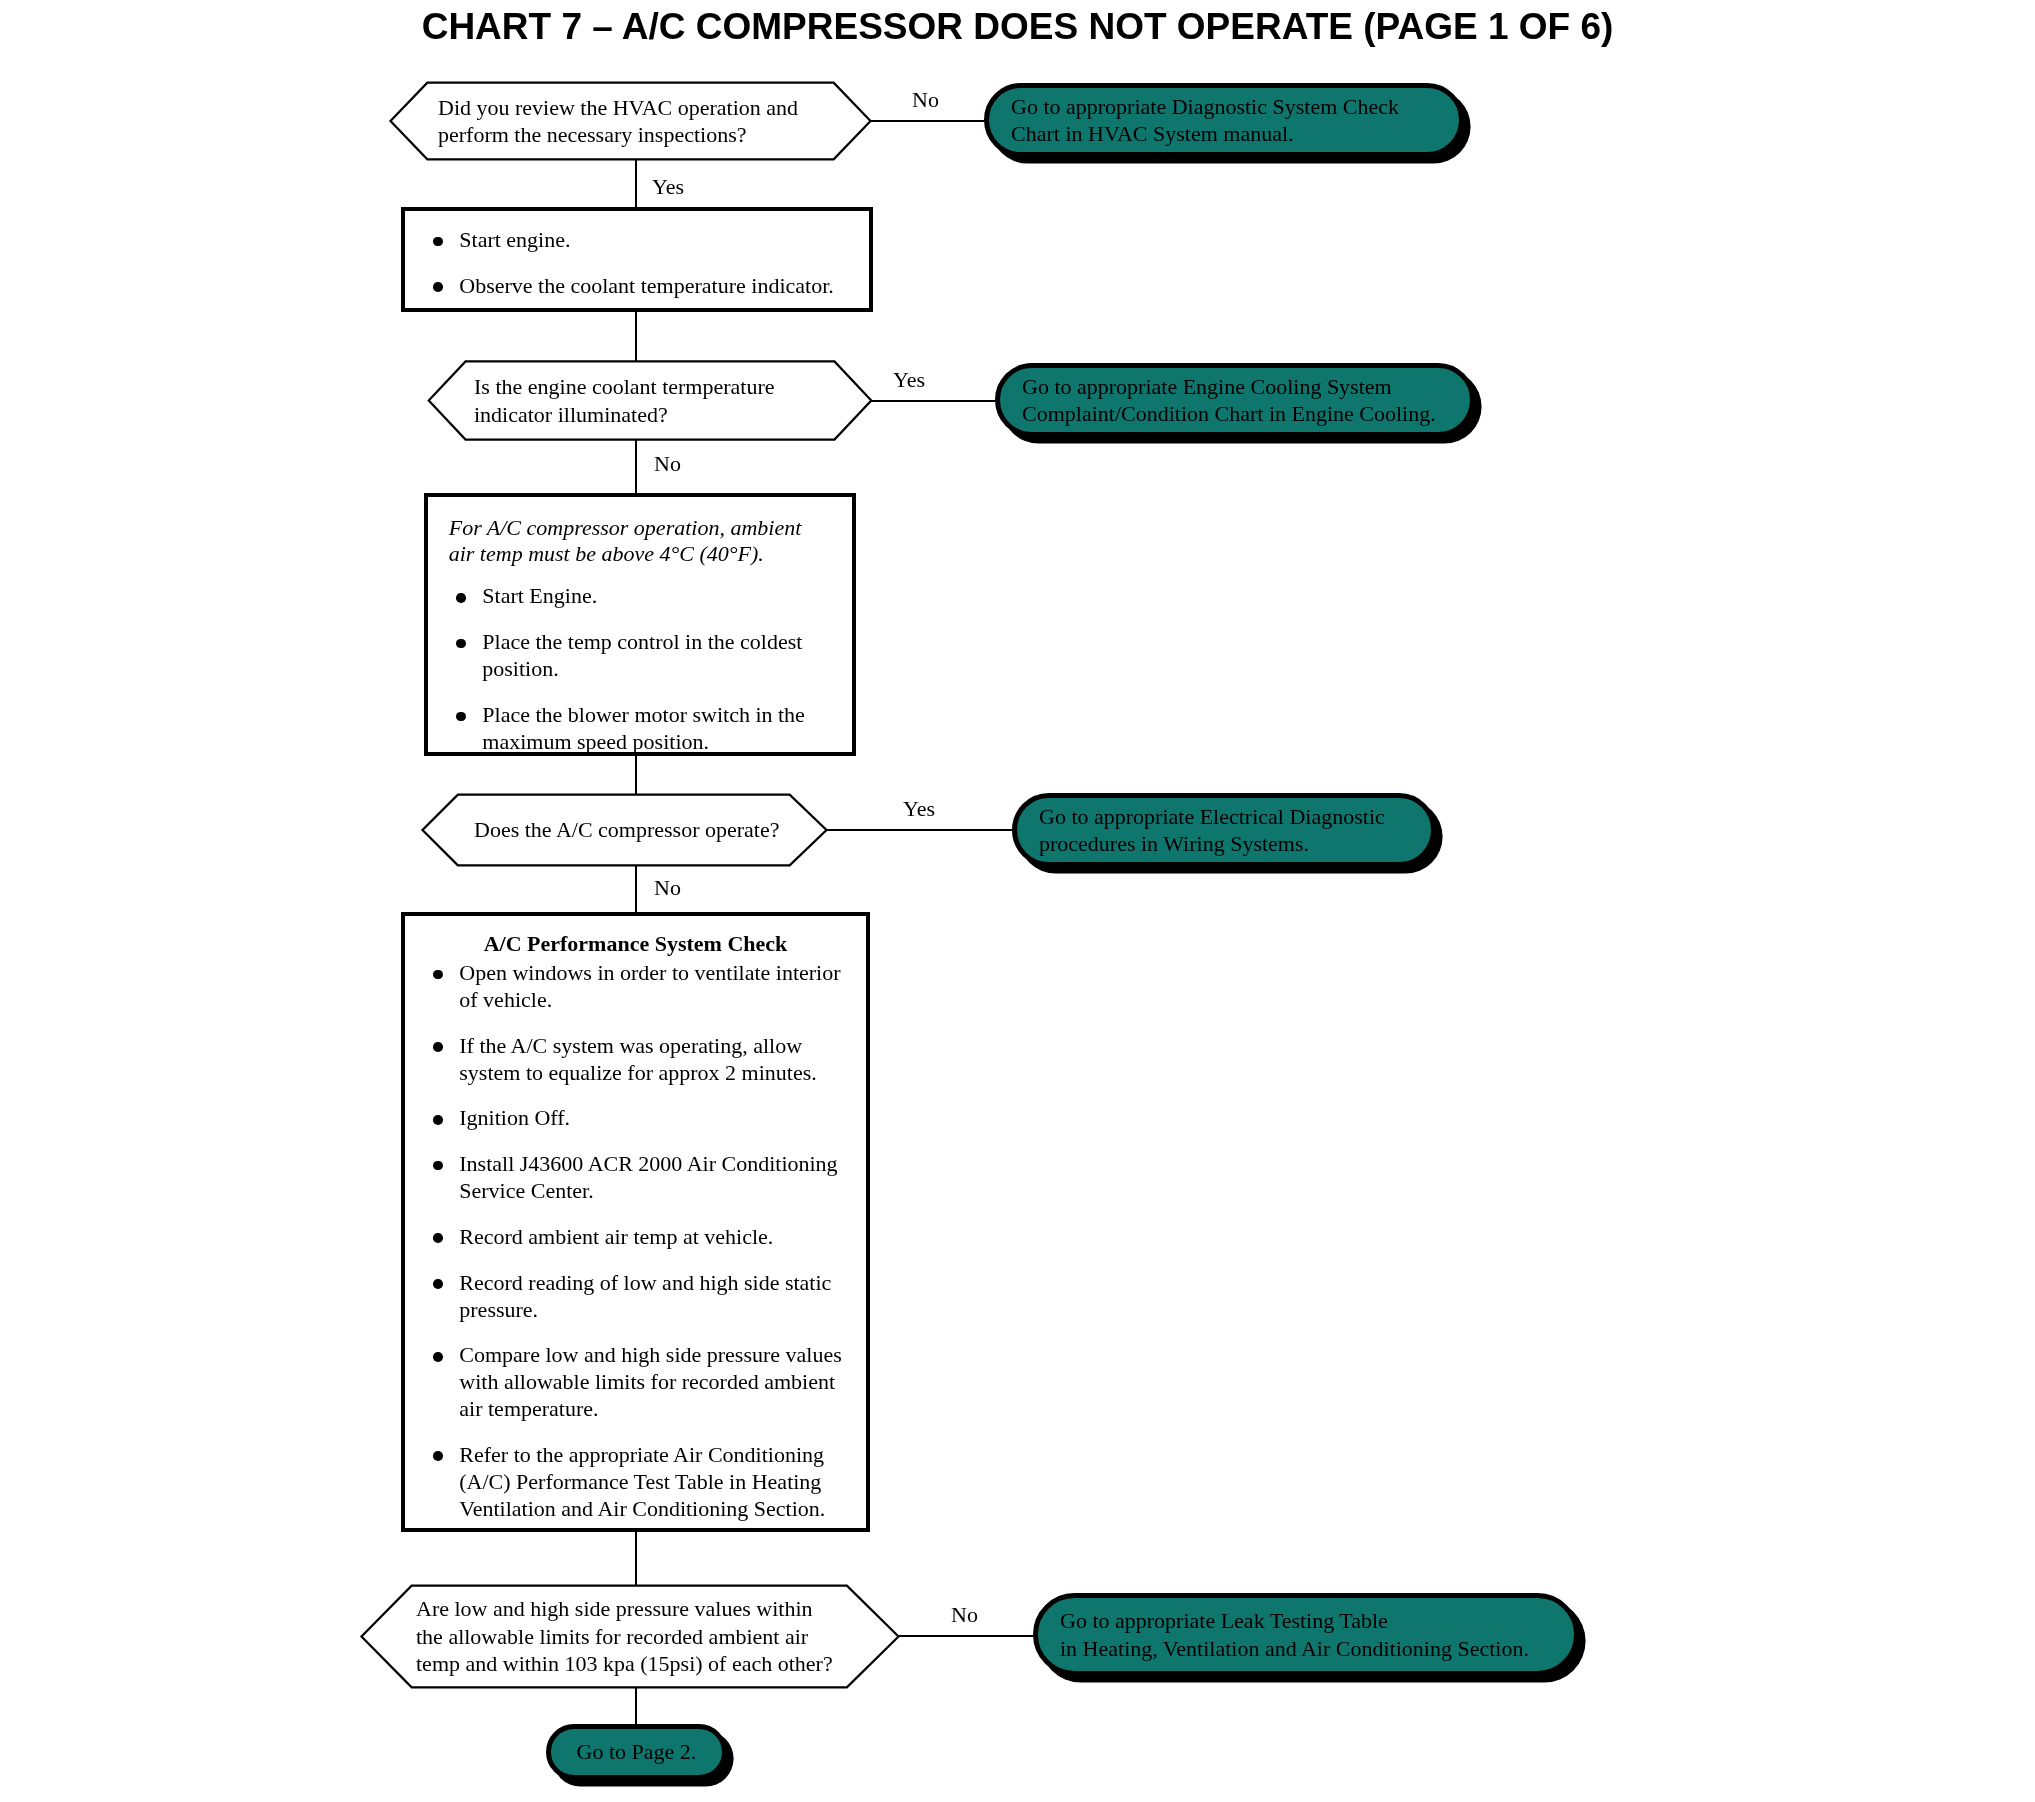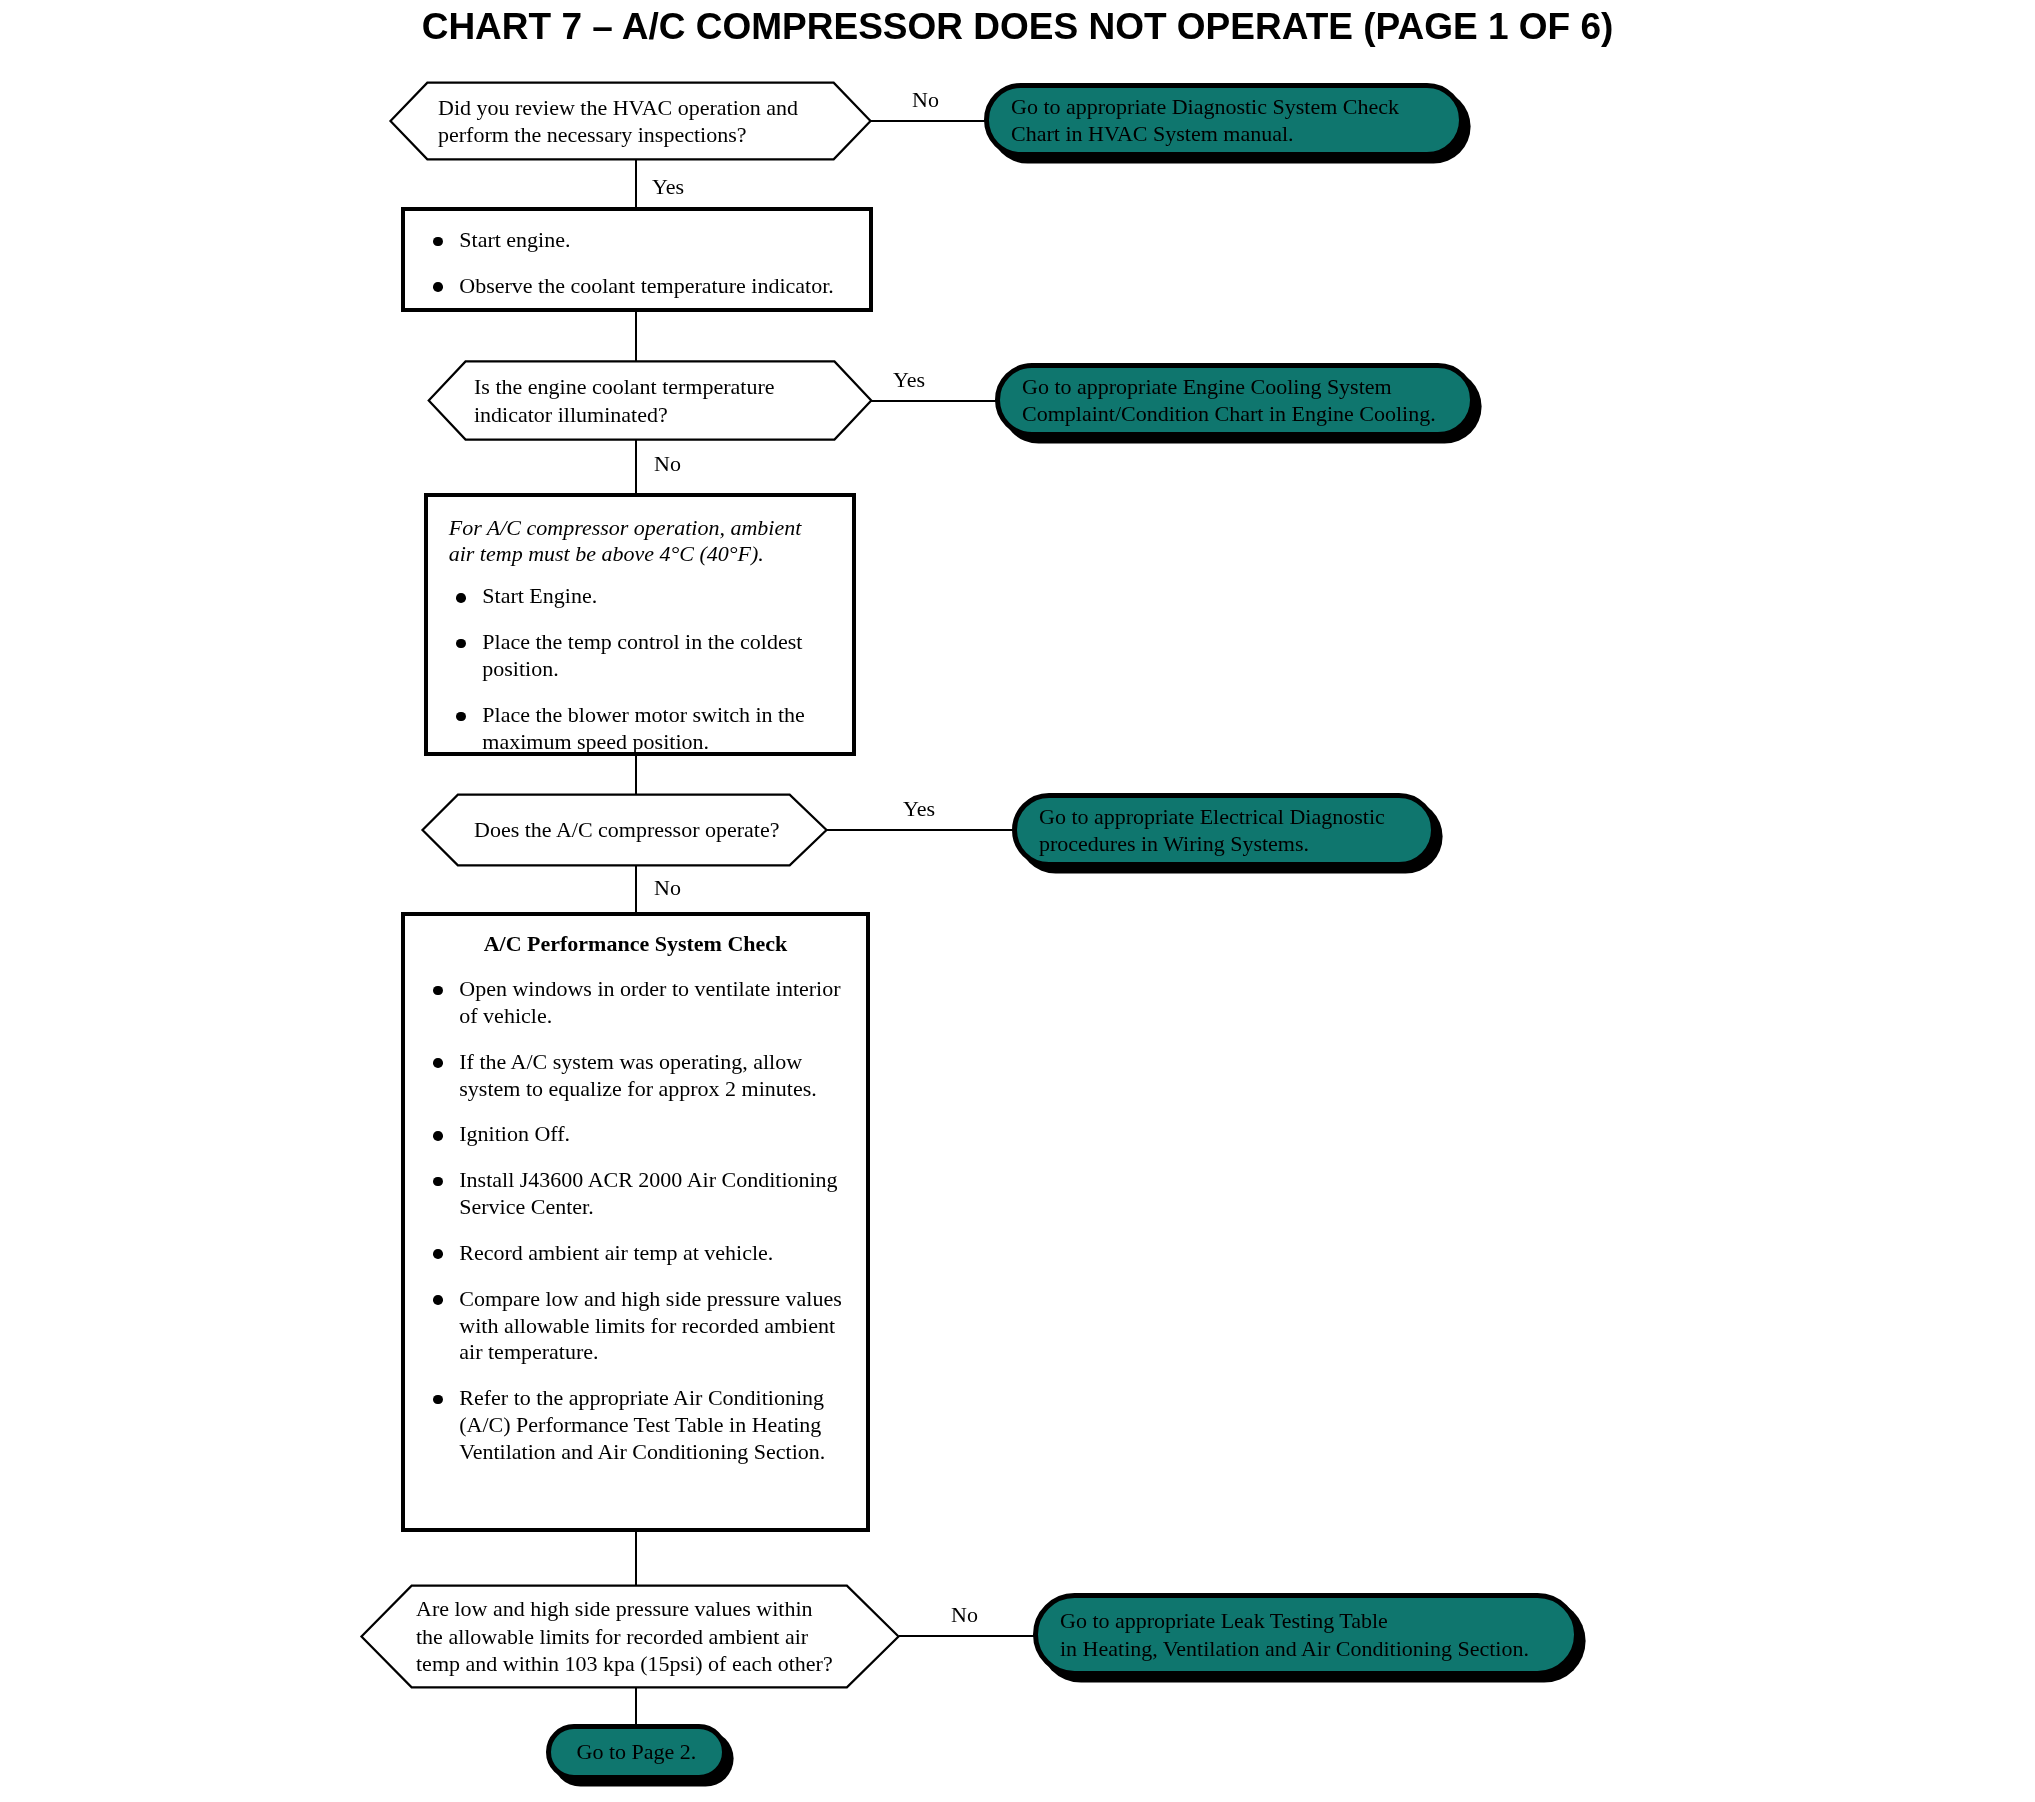--- a/index.html
+++ b/index.html
@@ -40,21 +40,21 @@
     background: #fff;
     box-sizing: border-box;
   }
   .proc-inner { padding: 11.8px 13.3px 10.3px 13.3px; }
 
   .box-title {
     text-align: center;
     font-weight: bold;
     font-size: 22px;
     line-height: 1.15;
-    margin-bottom: 20px;
+    margin-bottom: 4px;
   }
   .box-lead {
     font-size: 22px;
     line-height: 1.2;
     margin: 4.4px 0 16px 10.3px;
   }
 
   ul.bullets { list-style: none; margin: 0; padding: 0; }
   ul.bullets li {
     position: relative;
@@ -237,20 +237,21 @@
 
   <div class="node proc" style="left:401px; top:912px; width:469px; height:620px;">
     <div class="proc-inner" style="padding-top:14.8px;">
       <div class="box-title">A/C Performance System Check</div>
       <ul class="bullets">
         <li>Open windows in order to ventilate interior of vehicle.</li>
         <li>If the A/C system was operating, allow system to equalize for approx 2 minutes.</li>
         <li>Ignition Off.</li>
         <li>Install J43600 ACR 2000 Air Conditioning Service Center.</li>
         <li>Record ambient air temp at vehicle.</li>
+        <li>Record reading of low and high side static pressure.</li>
         <li>Compare low and high side pressure values with allowable limits for recorded ambient air temperature.</li>
         <li>Refer to the appropriate Air Conditioning (A/C) Performance Test Table in Heating Ventilation and Air Conditioning Section.</li>
       </ul>
     </div>
   </div>
 
   <div class="v-line" style="left:635px; top:1532px; height:59px;"></div>
 
   <div class="node hex" style="left:360px; top:1584px; width:540px; height:105px;">
     <svg width="540" height="105" viewBox="0 0 732 142">

